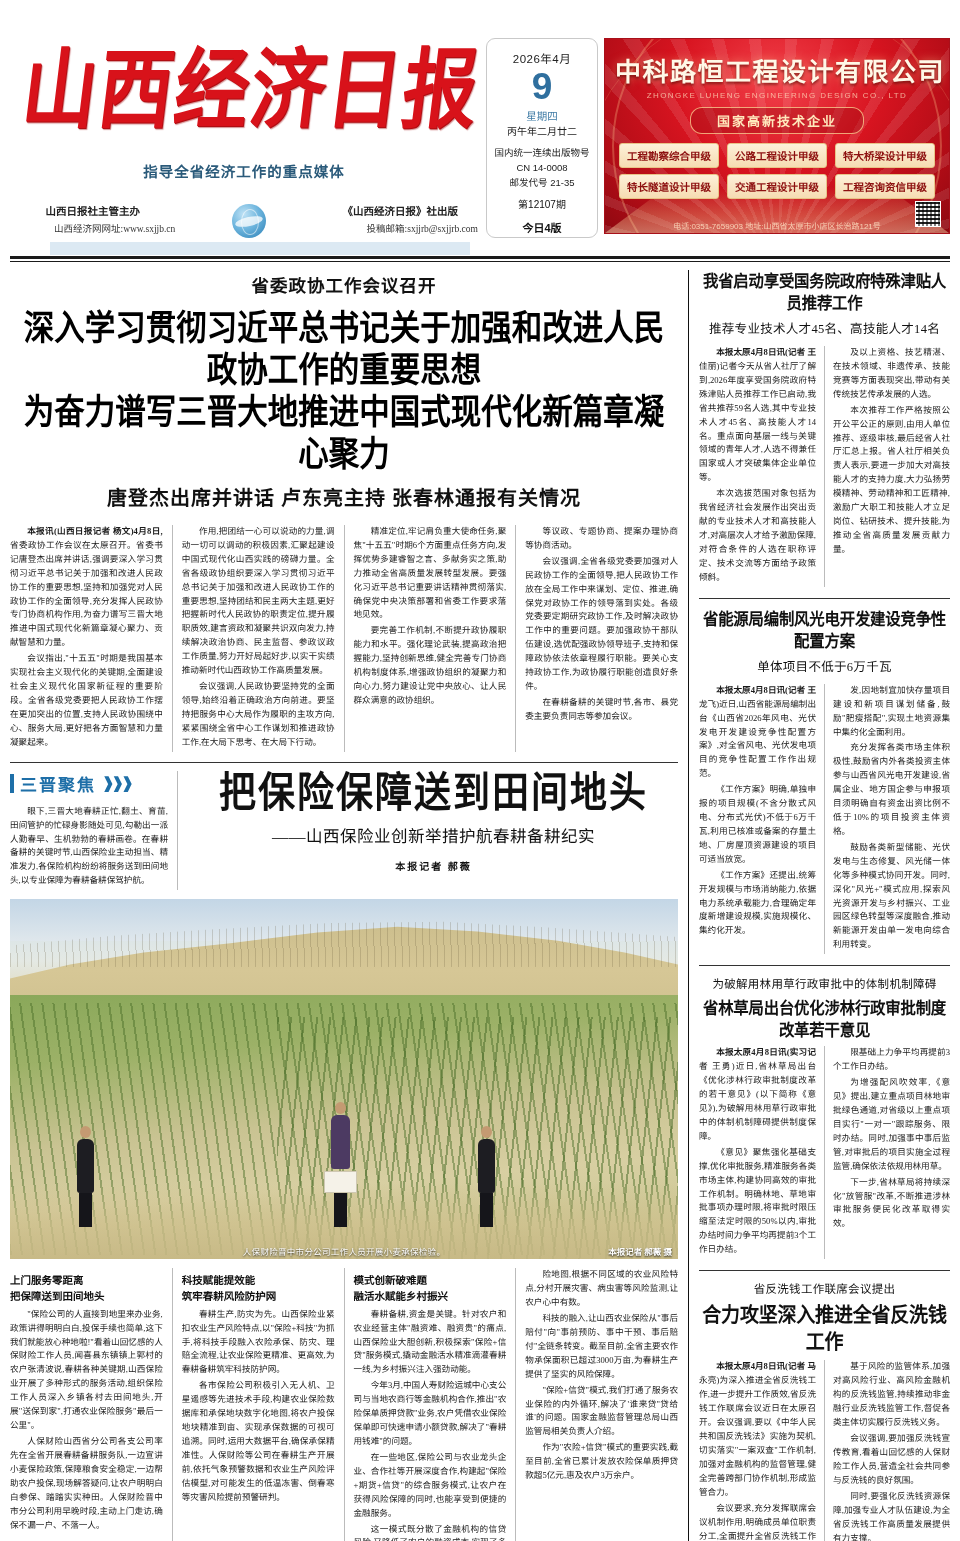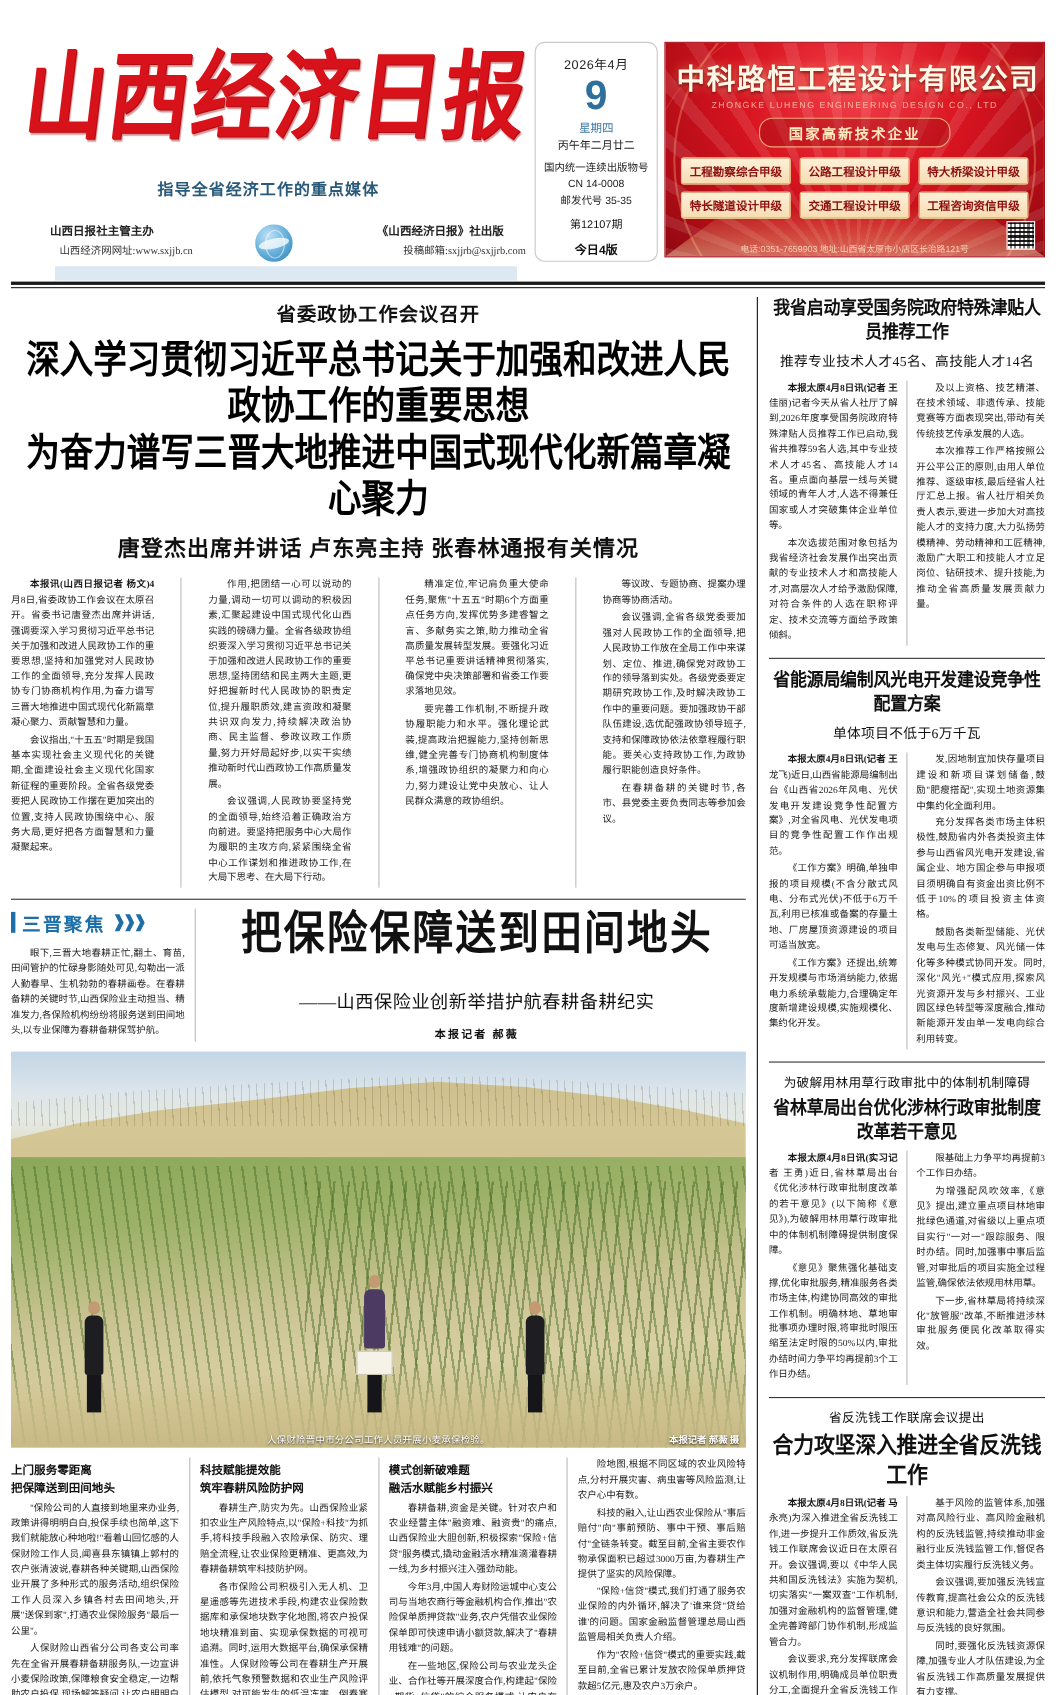--- a/index.html
+++ b/index.html
@@ -121,21 +121,21 @@
     text-align: center; font-weight: bold; color: #000;
     font-family: "Liberation Sans", "DejaVu Sans", sans-serif;
     letter-spacing: 0px; line-height: 1.18;
     transform: scaleY(1.16); transform-origin: center top;
   }
   .hl1 { font-size: 30.5px; margin-top: 11px; }
   .hl2 { font-size: 30.5px; margin-top: 12px; }
   .hl-names { text-align: center; font-size: 20px; font-weight: bold; margin-top: 18px; letter-spacing: 1px; }
 
   
-  .lead-body { display: flex; gap: 24px; margin-top: 14px; }
+  .lead-body { display: flex; gap: 9px; margin-top: 14px; }
   .lead-body .c { flex: 1; }
   .colsep { width: 1px; background: #bbb; flex: none; }
 
   p.bt {
     font-size: 8.6px; line-height: 1.62; text-align: justify;
     text-indent: 2em; margin-bottom: 2px; color: #1a1a1a;
     font-family: "Liberation Serif", "DejaVu Serif", serif;
     word-break: break-all;
   }
   p.bt.lead-in::first-line { font-weight: bold; }
@@ -151,21 +151,21 @@
   .sec-bar { width: 4px; height: 19px; background: #1e6fa8; }
   .sec-text { font-size: 17px; font-weight: bold; color: #1e6fa8; letter-spacing: 2px;
               font-family: "Liberation Sans", sans-serif; }
   .sec-chev { color: #1e6fa8; font-size: 15px; letter-spacing: -3px; font-weight: bold; }
 
   .feat-title {
     text-align: center; font-size: 37px; font-weight: bold; letter-spacing: 2px;
     font-family: "Liberation Sans", "DejaVu Sans", sans-serif; line-height: 1.1;
     transform: scaleY(1.14); transform-origin: center top;
   }
-  .feat-sub { text-align: center; font-size: 16.5px; margin-top: 30px; letter-spacing: .5px; }
+  .feat-sub { text-align: center; font-size: 16.5px; margin-top: 12px; letter-spacing: .5px; }
   .feat-author { text-align: center; font-size: 10px; font-weight: bold; margin-top: 11px; letter-spacing: 2px; }
 
   
   .photo { margin-top: 9px; height: 360px; position: relative; overflow: hidden;
            background: linear-gradient(180deg,#cfe0ec 0%, #e4e9e4 17%, #dfd6b4 30%, #cfd49a 55%, #d9cfa6 100%); }
   .ph-sky { position:absolute; left:0; right:0; top:0; height:42px;
             background: linear-gradient(180deg,#c3d6e6 0%, #dfe7ec 100%); }
   .ph-hill { position:absolute; left:0; right:0; top:18px; height:118px;
     background: linear-gradient(180deg,#cbbd8c 0%, #d6c796 45%, #cdbf8d 100%);
     clip-path: polygon(0 52%, 9% 40%, 20% 30%, 33% 22%, 46% 13%, 58% 8%, 70% 12%, 82% 20%, 92% 30%, 100% 40%, 100% 100%, 0 100%); }
@@ -242,21 +242,21 @@
       <div class="mast-underline"></div>
     </div>
 
     <div class="datebox">
       <div class="d-ym">2026年4月</div>
       <div class="d-day">9</div>
       <div class="d-week">星期四</div>
       <div class="d-lunar">丙午年二月廿二</div>
       <div class="d-small">国内统一连续出版物号</div>
       <div class="d-small">CN 14-0008</div>
-      <div class="d-small">邮发代号 35-35</div>
+      <div class="d-small">邮发代号 21-35</div>
       <div class="d-issue">第12107期</div>
       <div class="d-issue"><b>今日4版</b></div>
     </div>
 
     <div class="ad">
       <div class="ad-rays"></div>
       <div class="ad-arc"></div>
       <div class="ad-arc2"></div>
       <div class="ad-stage"></div>
       <div class="ad-inner">
@@ -464,21 +464,21 @@
         <div class="side-kicker">省反洗钱工作联席会议提出</div>
         <div class="side-hl-big sz3">合力攻坚深入推进全省反洗钱工作</div>
         <div class="side-2col">
           <div class="c">
             <p class="bt lead-in">本报太原4月8日讯(记者 马永亮)为深入推进全省反洗钱工作,进一步提升工作质效,省反洗钱工作联席会议近日在太原召开。会议强调,要以《中华人民共和国反洗钱法》实施为契机,切实落实"一案双查"工作机制,加强对金融机构的监督管理,健全完善跨部门协作机制,形成监管合力。</p>
             <p class="bt">会议要求,充分发挥联席会议机制作用,明确成员单位职责分工,全面提升全省反洗钱工作整体水平。</p>
           </div>
           <div class="colsep"></div>
           <div class="c">
             <p class="bt">基于风险的监管体系,加强对高风险行业、高风险金融机构的反洗钱监管,持续推动非金融行业反洗钱监管工作,督促各类主体切实履行反洗钱义务。</p>
-            <p class="bt">会议强调,要加强反洗钱宣传教育,提高社会公众的反洗钱意识和能力,营造全社会共同参与反洗钱的良好氛围。</p>
+            <p class="bt">会议强调,要加强反洗钱宣传教育,看着山回忆感的人保财险工作人员,营造全社会共同参与反洗钱的良好氛围。</p>
             <p class="bt">同时,要强化反洗钱资源保障,加强专业人才队伍建设,为全省反洗钱工作高质量发展提供有力支撑。</p>
           </div>
         </div>
       </div>
 
     </div>
   </div>
 </div>
 
 </body></html>

